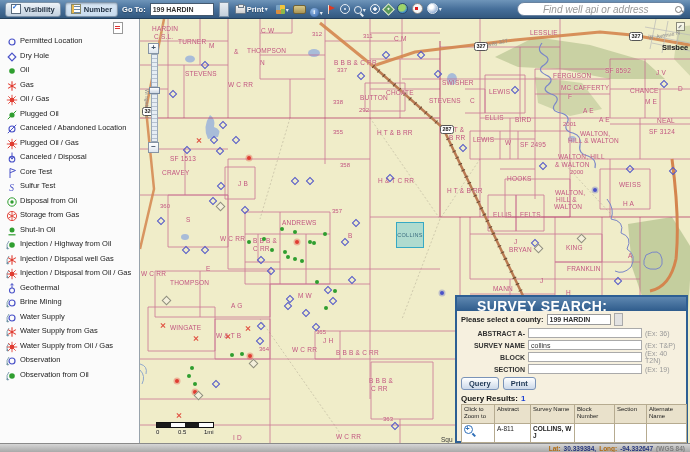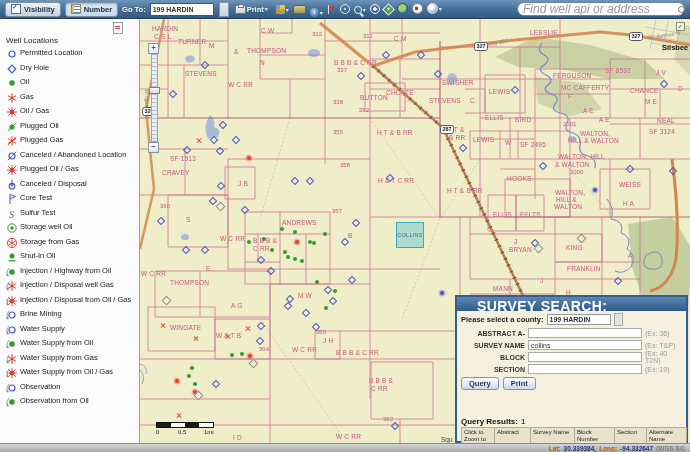--- a/index.html
+++ b/index.html
@@ -43,21 +43,21 @@
   .t-gear{width:8px;height:8px;border:1.5px solid #f2f5f8;border-radius:50%;background:
     radial-gradient(circle,#f2f5f8 0 1.5px,transparent 2px);}
   .t-layers{width:7px;height:7px;background:#5a9a5a;border:1px solid #e6ecda;transform:rotate(45deg);}
   .t-layers::after{content:"";position:absolute;left:2px;top:2px;width:1.5px;height:1.5px;background:#e6ecda;}
   .t-globe{width:9px;height:9px;border-radius:50%;background:radial-gradient(circle at 40% 35%,#9ed46a 0 45%,#3f8fd0 70%);border:1px solid #2a4a6a;}
   .t-record{width:9px;height:9px;border-radius:50%;background:#f6f6f6;border:1px solid #888;}
   .t-record::after{content:"";position:absolute;left:2.5px;top:2.5px;width:3px;height:3px;background:#e01818;}
   .t-clock{width:9px;height:9px;border-radius:50%;background:radial-gradient(circle at 35% 30%,#fff 0 25%,#5a86c0);border:1px solid #d8e2ec;}
   #searchwrap{margin-left:auto;display:flex;align-items:center;background:#fff;border:1px solid #6a83a0;
     border-radius:7px;height:12px;width:156px;padding:0 5px;}
-  #search-input{flex:1;border:none;outline:none;font-size:12px;color:#555;padding:0;background:transparent;}
+  #search-input{flex:1;border:none;outline:none;font-size:10px;color:#555;padding:0;background:transparent;margin-left:20px;}
   #search-input::placeholder{color:#999;font-style:italic;}
   .ic-mag{width:5px;height:5px;border:1.2px solid #777;border-radius:50%;position:relative;flex:0 0 auto;}
   .ic-mag::after{content:"";position:absolute;width:3px;height:1.2px;background:#777;transform:rotate(45deg);right:-2.5px;bottom:-1px;}
   
   #sidebar{position:absolute;left:0;top:19px;width:140px;height:424px;background:#fbfbfb;
     border-right:1px solid #98a2ab;box-sizing:border-box;overflow:hidden;z-index:20;}
   .pdf-row{display:flex;justify-content:flex-end;padding:3px 16px 0 0;height:13px;}
   .pdf-icon{width:8px;height:10px;background:#fff;border:1px solid #999;position:relative;cursor:pointer;}
   .pdf-icon::after{content:"";position:absolute;left:1px;top:3px;width:5px;height:4px;
     background:repeating-linear-gradient(180deg,#d33 0 1px,transparent 1px 2px);}
@@ -113,21 +113,21 @@
   .sp-county-label{font-weight:bold;font-size:7.5px;color:#222;}
   #county-input{width:58px;height:9px;border:1px solid #9a9a9a;font-size:7px;font-weight:bold;color:#333;padding:0 2px;background:#fff;}
   .county-stub{width:7px;height:11px;background:#e2e2e2;border:1px solid #aaa;}
   .sp-row{display:flex;align-items:center;height:12px;padding:0 4px;}
   .sp-lab{width:64px;text-align:right;font-weight:bold;color:#333;font-size:7px;padding-right:3px;flex:0 0 64px;}
   .sp-input{width:108px;height:8px;border:1px solid #aaa;font-size:7px;color:#333;padding:0 2px;background:#fff;flex:0 0 108px;}
   .sp-ex{color:#999;font-size:7px;padding-left:3px;}
   .sp-buttons{display:flex;gap:4px;padding:2px 4px;}
   .sp-btn{font-size:7.5px;font-weight:bold;color:#1c3least553;color:#1c3553;padding:1px 7px;border:1px solid #7a93b8;border-radius:3px;
     background:linear-gradient(#fff,#ccd9ea);cursor:pointer;}
-  .sp-results{padding:2px 4px 1px 4px;font-size:8px;font-weight:bold;color:#111;margin-top:23px;}
+  .sp-results{padding:2px 4px 1px 4px;font-size:8px;font-weight:bold;color:#111;}
   .sp-count{color:#1a3fd4;padding-left:3px;}
   #sp-table{border-collapse:collapse;margin:0 4px;width:225px;table-layout:fixed;background:#fff;}
   #sp-table th{background:#e9e1cb;font-size:6px;font-weight:normal;color:#222;text-align:left;
     border:1px solid #b6ab90;padding:1px 2px;vertical-align:top;line-height:1.2;height:16px;}
   #sp-table td{border:1px solid #b6ab90;font-size:6.5px;color:#222;padding:1px 2px;vertical-align:top;height:16px;background:#fff;}
   .td-bold{font-weight:bold;}
   .mag-zoom{display:inline-block;width:7px;height:7px;border:1.5px solid #2f6fb8;border-radius:50%;position:relative;cursor:pointer;}
   .mag-zoom::before{content:"+";position:absolute;left:0.5px;top:-1.5px;font-size:7px;color:#2f6fb8;font-weight:bold;}
   .mag-zoom::after{content:"";position:absolute;right:-3.5px;bottom:-2.5px;width:4px;height:1.5px;background:#2f6fb8;transform:rotate(45deg);}
   
@@ -188,21 +188,20 @@
     <span id="searchwrap">
       <input id="search-input" placeholder="Find well api or address" style="">
       <span class="ic-mag"></span>
     </span>
   </div>
 
   <div id="sidebar">
     <div class="pdf-row">
       <span class="pdf-icon"></span>
     </div>
-    <div class="sb-sub">Well Locations</div>
     <div id="legend-list">
         <div class="lrow">
           <span class="lsym">
             <svg width="12" height="12" viewBox="0 0 12 12">
               <circle cx="6" cy="6" r="3" fill="none" stroke="#4a52c8" stroke-width="1.2"></circle>
             </svg>
           </span>
           <span class="llab">Permitted Location</span>
         </div>
         <div class="lrow">
@@ -239,29 +238,20 @@
           <span class="llab">Oil / Gas</span>
         </div>
         <div class="lrow">
           <span class="lsym">
             <svg width="12" height="12" viewBox="0 0 12 12">
               <circle cx="6" cy="6" r="2.6" fill="#2f9e2f"></circle>
               <path d="M1.8 10.2 L10.2 1.8" stroke="#2f9e2f" stroke-width="1" fill="none"></path>
             </svg>
           </span>
           <span class="llab">Plugged Oil</span>
-        </div>
-        <div class="lrow">
-          <span class="lsym">
-            <svg width="12" height="12" viewBox="0 0 12 12">
-              <path d="M6 1.3 L6 10.7 M2.1 3.6 L9.9 8.4 M9.9 3.6 L2.1 8.4" stroke="#e03c31" stroke-width="1" fill="none"></path>
-              <path d="M1.8 10.2 L10.2 1.8" stroke="#e03c31" stroke-width="1" fill="none"></path>
-            </svg>
-          </span>
-          <span class="llab">Plugged Gas</span>
         </div>
         <div class="lrow">
           <span class="lsym">
             <svg width="12" height="12" viewBox="0 0 12 12">
               <circle cx="6" cy="6" r="3" fill="none" stroke="#4a52c8" stroke-width="1.1"></circle>
               <path d="M1.8 10.2 L10.2 1.8" stroke="#4a52c8" stroke-width="1" fill="none"></path>
             </svg>
           </span>
           <span class="llab">Canceled / Abandoned Location</span>
         </div>
@@ -300,21 +290,21 @@
           </span>
           <span class="llab">Sulfur Test</span>
         </div>
         <div class="lrow">
           <span class="lsym">
             <svg width="12" height="12" viewBox="0 0 12 12">
               <circle cx="6" cy="6" r="1.7" fill="#2f9e2f"></circle>
               <circle cx="6" cy="6" r="4.2" fill="none" stroke="#2f9e2f" stroke-width="1"></circle>
             </svg>
           </span>
-          <span class="llab">Storage well Oil</span>
+          <span class="llab">Disposal from Oil</span>
         </div>
         <div class="lrow">
           <span class="lsym">
             <svg width="12" height="12" viewBox="0 0 12 12">
               <path d="M6 1.3 L6 10.7 M2.1 3.6 L9.9 8.4 M9.9 3.6 L2.1 8.4" stroke="#e03c31" stroke-width="0.9" fill="none"></path>
               <circle cx="6" cy="6" r="4.6" fill="none" stroke="#e03c31" stroke-width="0.9"></circle>
             </svg>
           </span>
           <span class="llab">Storage from Gas</span>
         </div>
@@ -351,43 +341,43 @@
               <path d="M1.1 10 Q0.1 5 3 2 M1.1 10 l0.5 -2 M1.1 10 l2 -0.5" stroke="rgba(90,130,150,.85)" stroke-width="0.9" fill="none"></path>
               <path d="M6 0.8 V11.2 M0.8 6 H11.2 M2.3 2.3 L9.7 9.7 M9.7 2.3 L2.3 9.7" stroke="#e03c31" stroke-width="0.9" fill="none"></path>
               <circle cx="6" cy="6" r="2.3" fill="#e03c31"></circle>
             </svg>
           </span>
           <span class="llab">Injection / Disposal from Oil / Gas</span>
         </div>
         <div class="lrow">
           <span class="lsym">
             <svg width="12" height="12" viewBox="0 0 12 12">
+              <circle cx="6" cy="7.5" r="2.5" fill="none" stroke="#4a52c8" stroke-width="1.1"></circle>
+              <path d="M6 5 V0.8 M4.5 2.3 L6 0.6 L7.5 2.3" stroke="#4a52c8" stroke-width="1" fill="none"></path>
+            </svg>
+          </span>
+          <span class="llab">Geothermal</span>
+        </div>
+        <div class="lrow">
+          <span class="lsym">
+            <svg width="12" height="12" viewBox="0 0 12 12">
               <path d="M1.1 10 Q0.1 5 3 2 M1.1 10 l0.5 -2 M1.1 10 l2 -0.5" stroke="rgba(90,130,150,.85)" stroke-width="0.9" fill="none"></path>
               <circle cx="6" cy="6" r="3" fill="none" stroke="#4a52c8" stroke-width="1.2"></circle>
             </svg>
           </span>
           <span class="llab">Brine Mining</span>
         </div>
         <div class="lrow">
           <span class="lsym">
             <svg width="12" height="12" viewBox="0 0 12 12">
               <path d="M1.1 10 Q0.1 5 3 2 M1.1 10 l0.5 -2 M1.1 10 l2 -0.5" stroke="rgba(90,130,150,.85)" stroke-width="0.9" fill="none"></path>
               <circle cx="6" cy="6" r="3" fill="none" stroke="#4a52c8" stroke-width="1.2"></circle>
             </svg>
           </span>
           <span class="llab">Water Supply</span>
-        </div>
-        <div class="lrow">
-          <span class="lsym">
-            <svg width="12" height="12" viewBox="0 0 12 12">
-              <path d="M1.1 10 Q0.1 5 3 2 M1.1 10 l0.5 -2 M1.1 10 l2 -0.5" stroke="rgba(90,130,150,.85)" stroke-width="0.9" fill="none"></path>
-              <circle cx="6" cy="6" r="2.8" fill="#2f9e2f"></circle>
-            </svg>
-          </span>
-          <span class="llab">Water Supply from Oil</span>
         </div>
         <div class="lrow">
           <span class="lsym">
             <svg width="12" height="12" viewBox="0 0 12 12">
               <path d="M1.1 10 Q0.1 5 3 2 M1.1 10 l0.5 -2 M1.1 10 l2 -0.5" stroke="rgba(90,130,150,.85)" stroke-width="0.9" fill="none"></path>
               <path d="M6 1.3 L6 10.7 M2.1 3.6 L9.9 8.4 M9.9 3.6 L2.1 8.4" stroke="#e03c31" stroke-width="1.1" fill="none"></path>
             </svg>
           </span>
           <span class="llab">Water Supply from Gas</span>
         </div>

